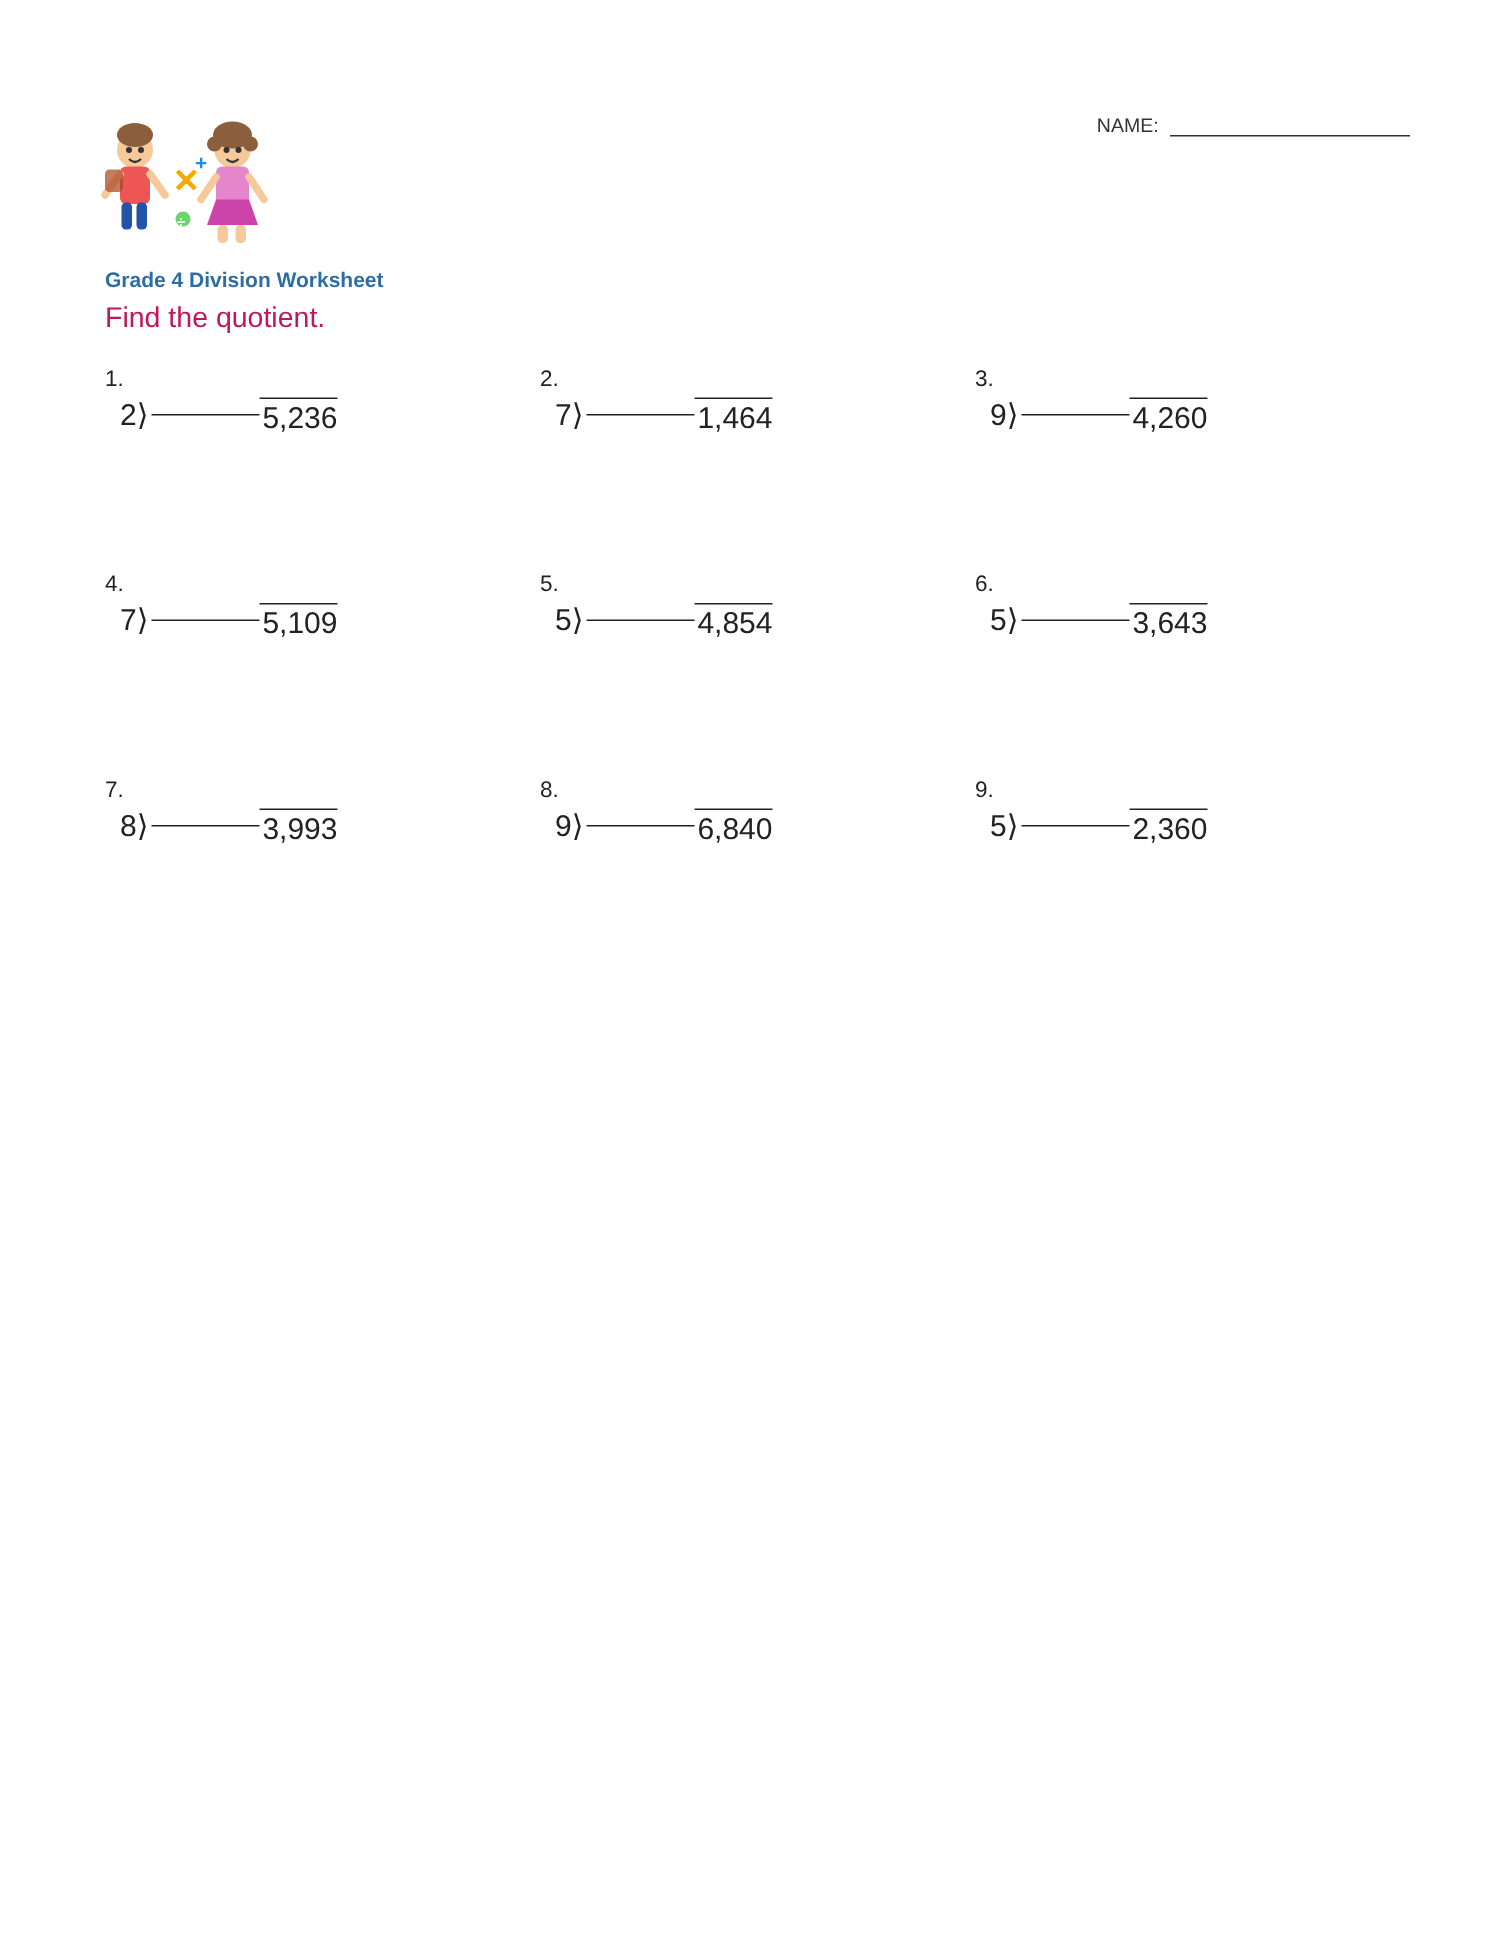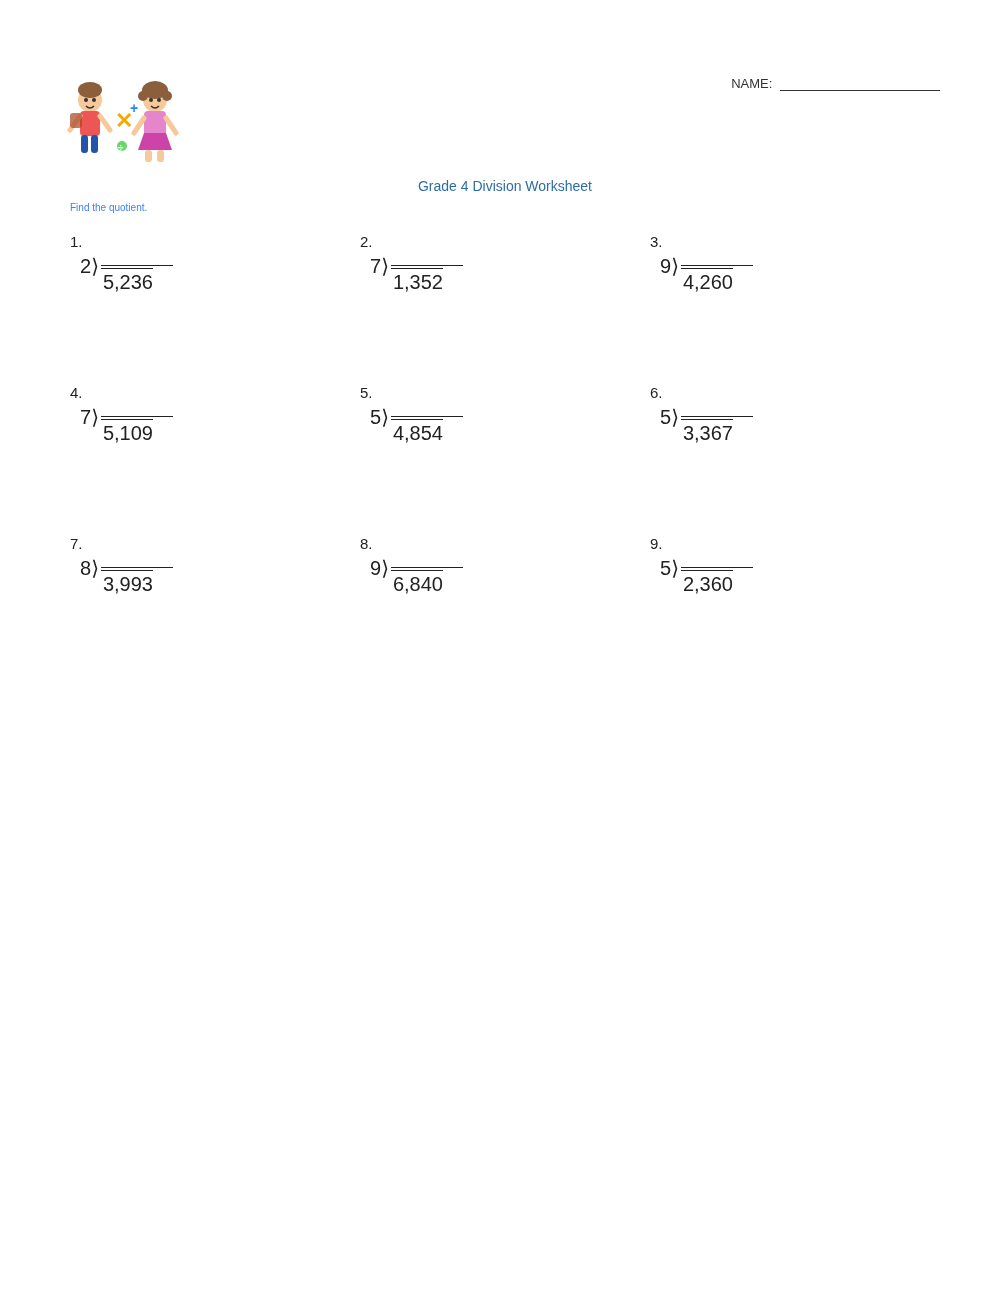--- a/index.html
+++ b/index.html
@@ -67,30 +67,29 @@
       text-decoration: underline;
       margin-top: 10px;
       margin-bottom: 6px;
       padding-left: 10px;
     }
 
     
     .subtitle {
       font-size: 14px;
       color: #2e6da4;
-      font-weight: normal;
+      font-weight: bold;
       margin-bottom: 8px;
       padding-left: 10px;
-      text-align: center;
     }
 
     
     .instruction {
-      font-size: 10px;
-      color: #3b82f6;
+      font-size: 19px;
+      color: #be185d;
       margin-bottom: 20px;
       padding-left: 10px;
     }
 
     
     .problems-section {
       padding-left: 10px;
     }
 
     .problems-row {
@@ -133,21 +132,21 @@
       display: inline-block;
       font-size: 20px;
       color: #222;
       
       margin-right: 2px;
       line-height: 1.2;
     }
 
     .dividend-area {
       display: flex;
-      flex-direction: column;
+      flex-direction: row;
       align-items: flex-start;
       text-align: right;
     }
 
     .answer-line {
       width: 72px;
       border-bottom: 1.5px solid #222;
       height: 12px;
       margin-bottom: 2px;
     }
@@ -245,21 +244,21 @@
         </div>
       </div>
 
       <div class="problem-item">
         <span class="problem-number">2.</span>
         <div class="division-wrapper">
           <span class="divisor">7</span>
           <span class="bracket">⟩</span>
           <div class="dividend-area">
             <div class="answer-line"></div>
-            <span class="dividend">1,352</span>
+            <span class="dividend">1,464</span>
           </div>
         </div>
       </div>
 
       <div class="problem-item">
         <span class="problem-number">3.</span>
         <div class="division-wrapper">
           <span class="divisor">9</span>
           <span class="bracket">⟩</span>
           <div class="dividend-area">
@@ -296,21 +295,21 @@
         </div>
       </div>
 
       <div class="problem-item">
         <span class="problem-number">6.</span>
         <div class="division-wrapper">
           <span class="divisor">5</span>
           <span class="bracket">⟩</span>
           <div class="dividend-area">
             <div class="answer-line"></div>
-            <span class="dividend">3,367</span>
+            <span class="dividend">3,643</span>
           </div>
         </div>
       </div>
     </div>
 
     <div class="problems-row">
 
       <div class="problem-item">
         <span class="problem-number">7.</span>
         <div class="division-wrapper">

